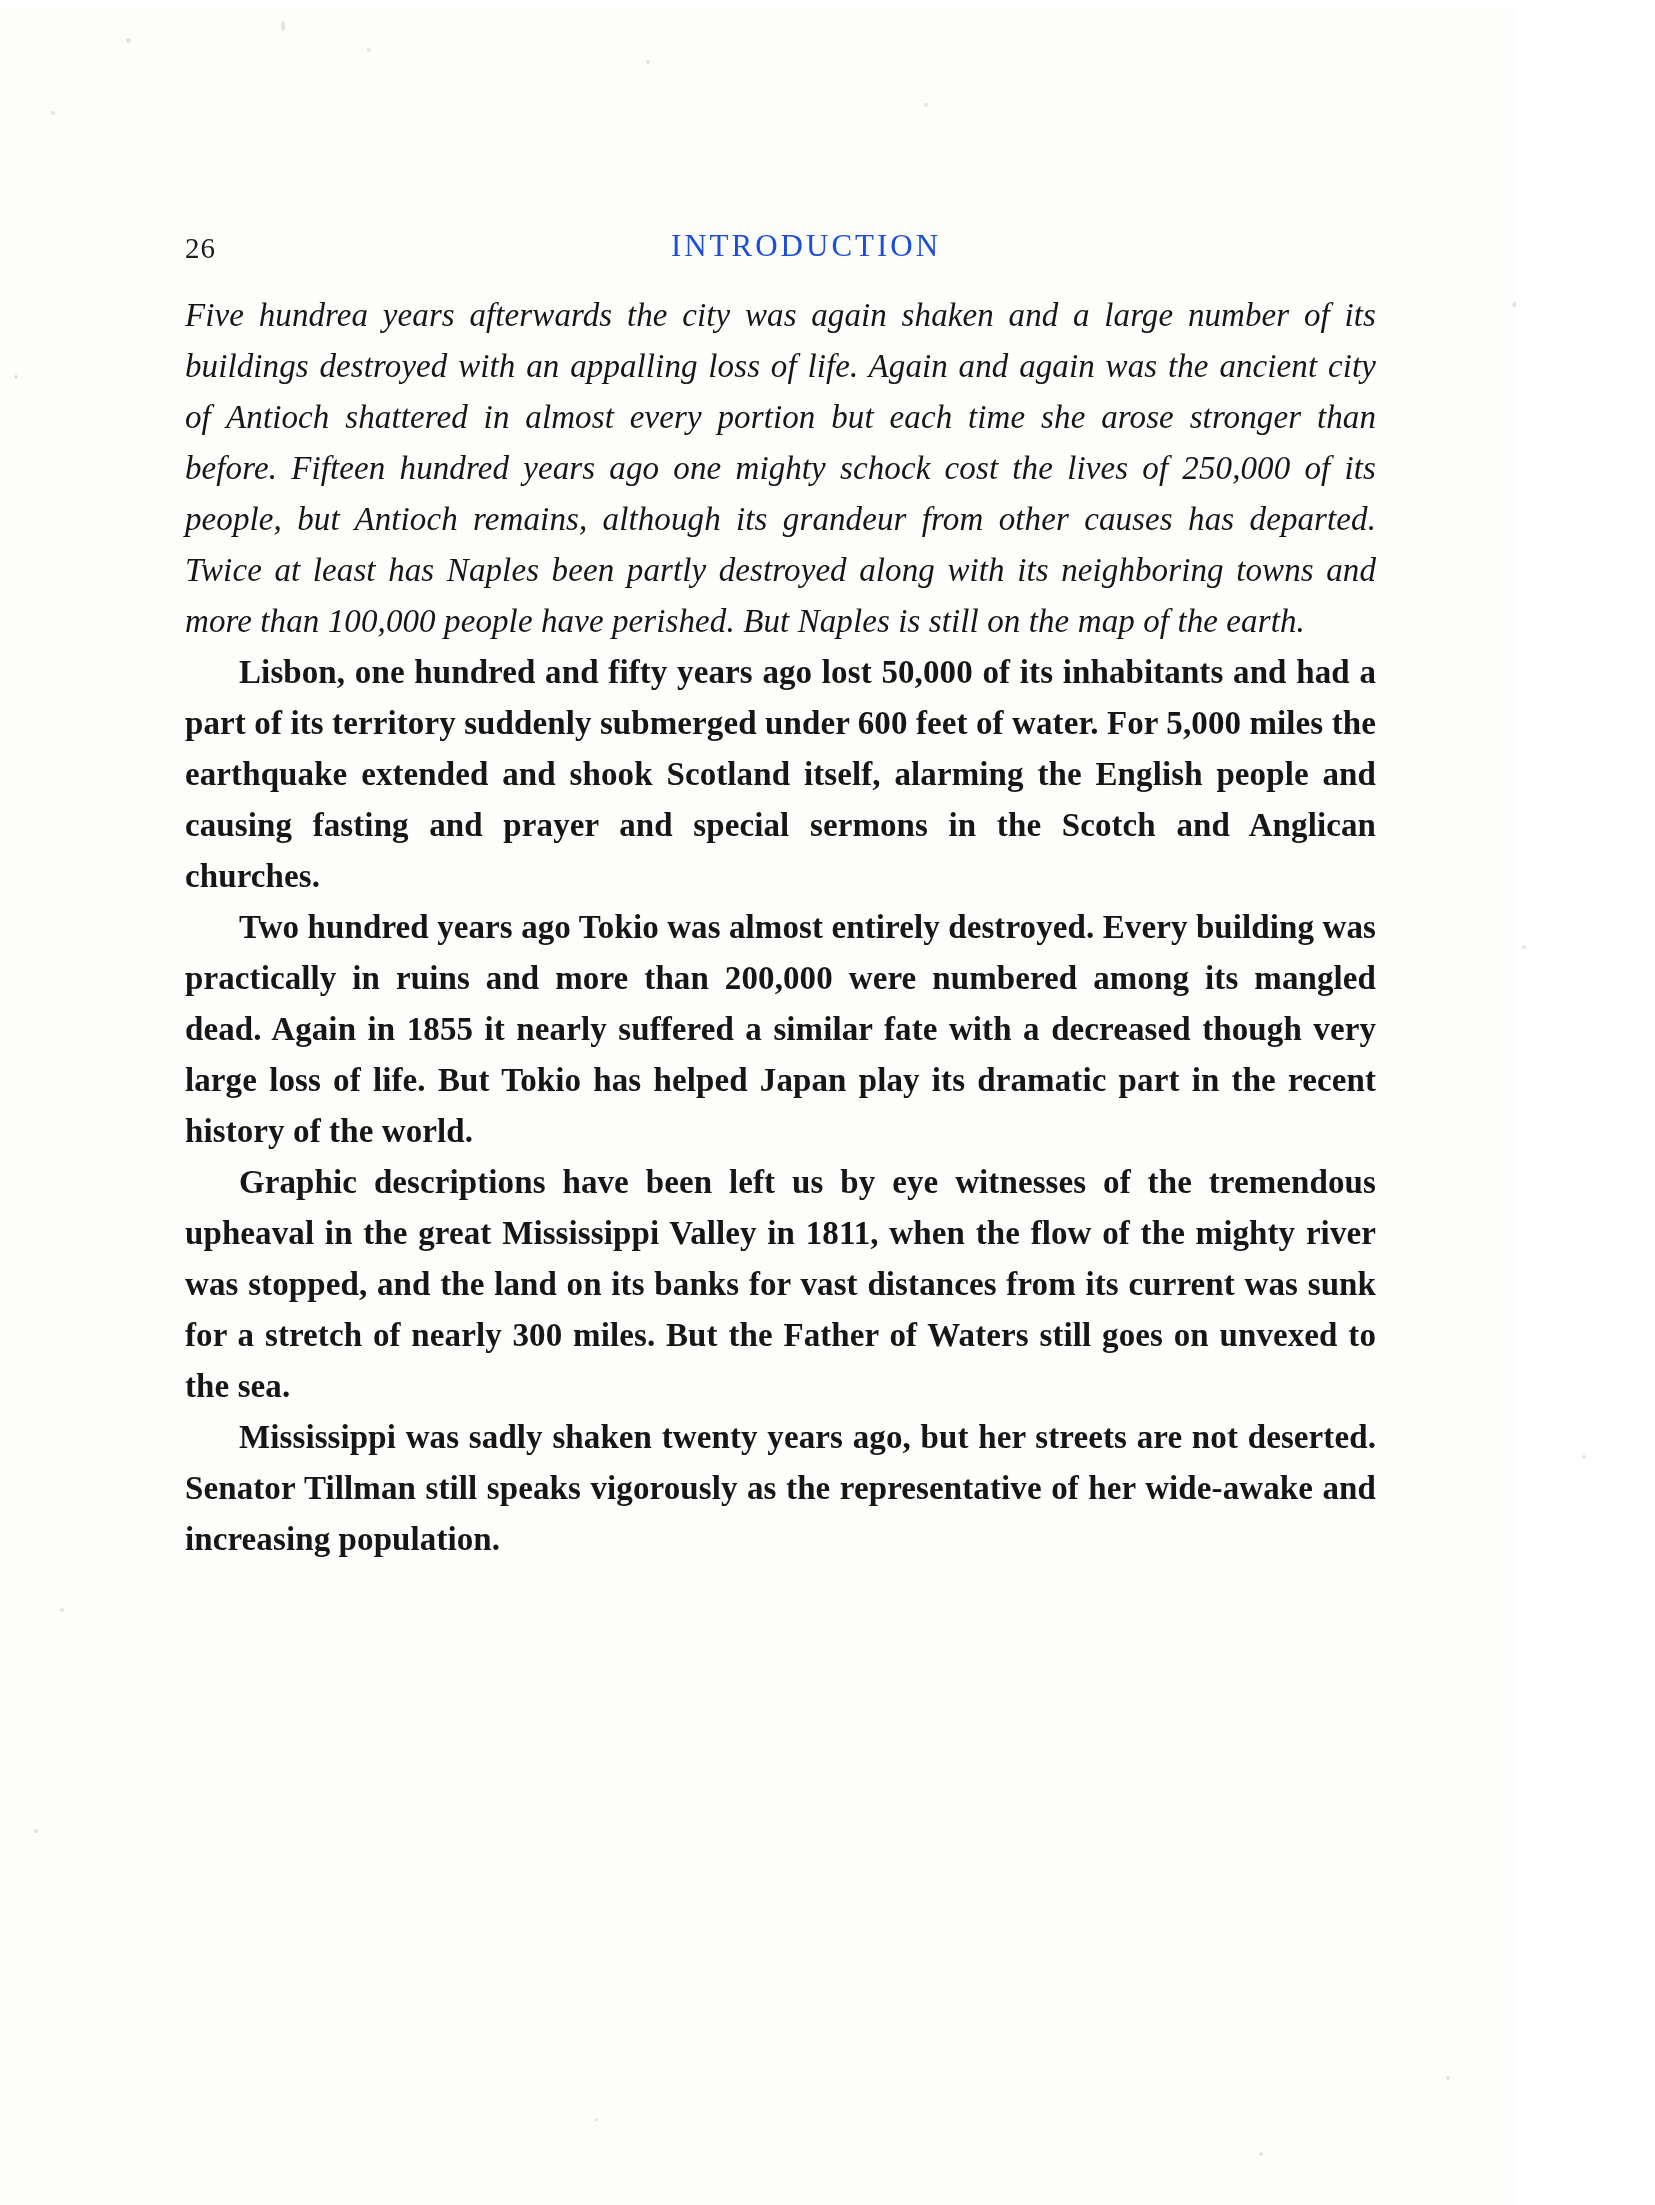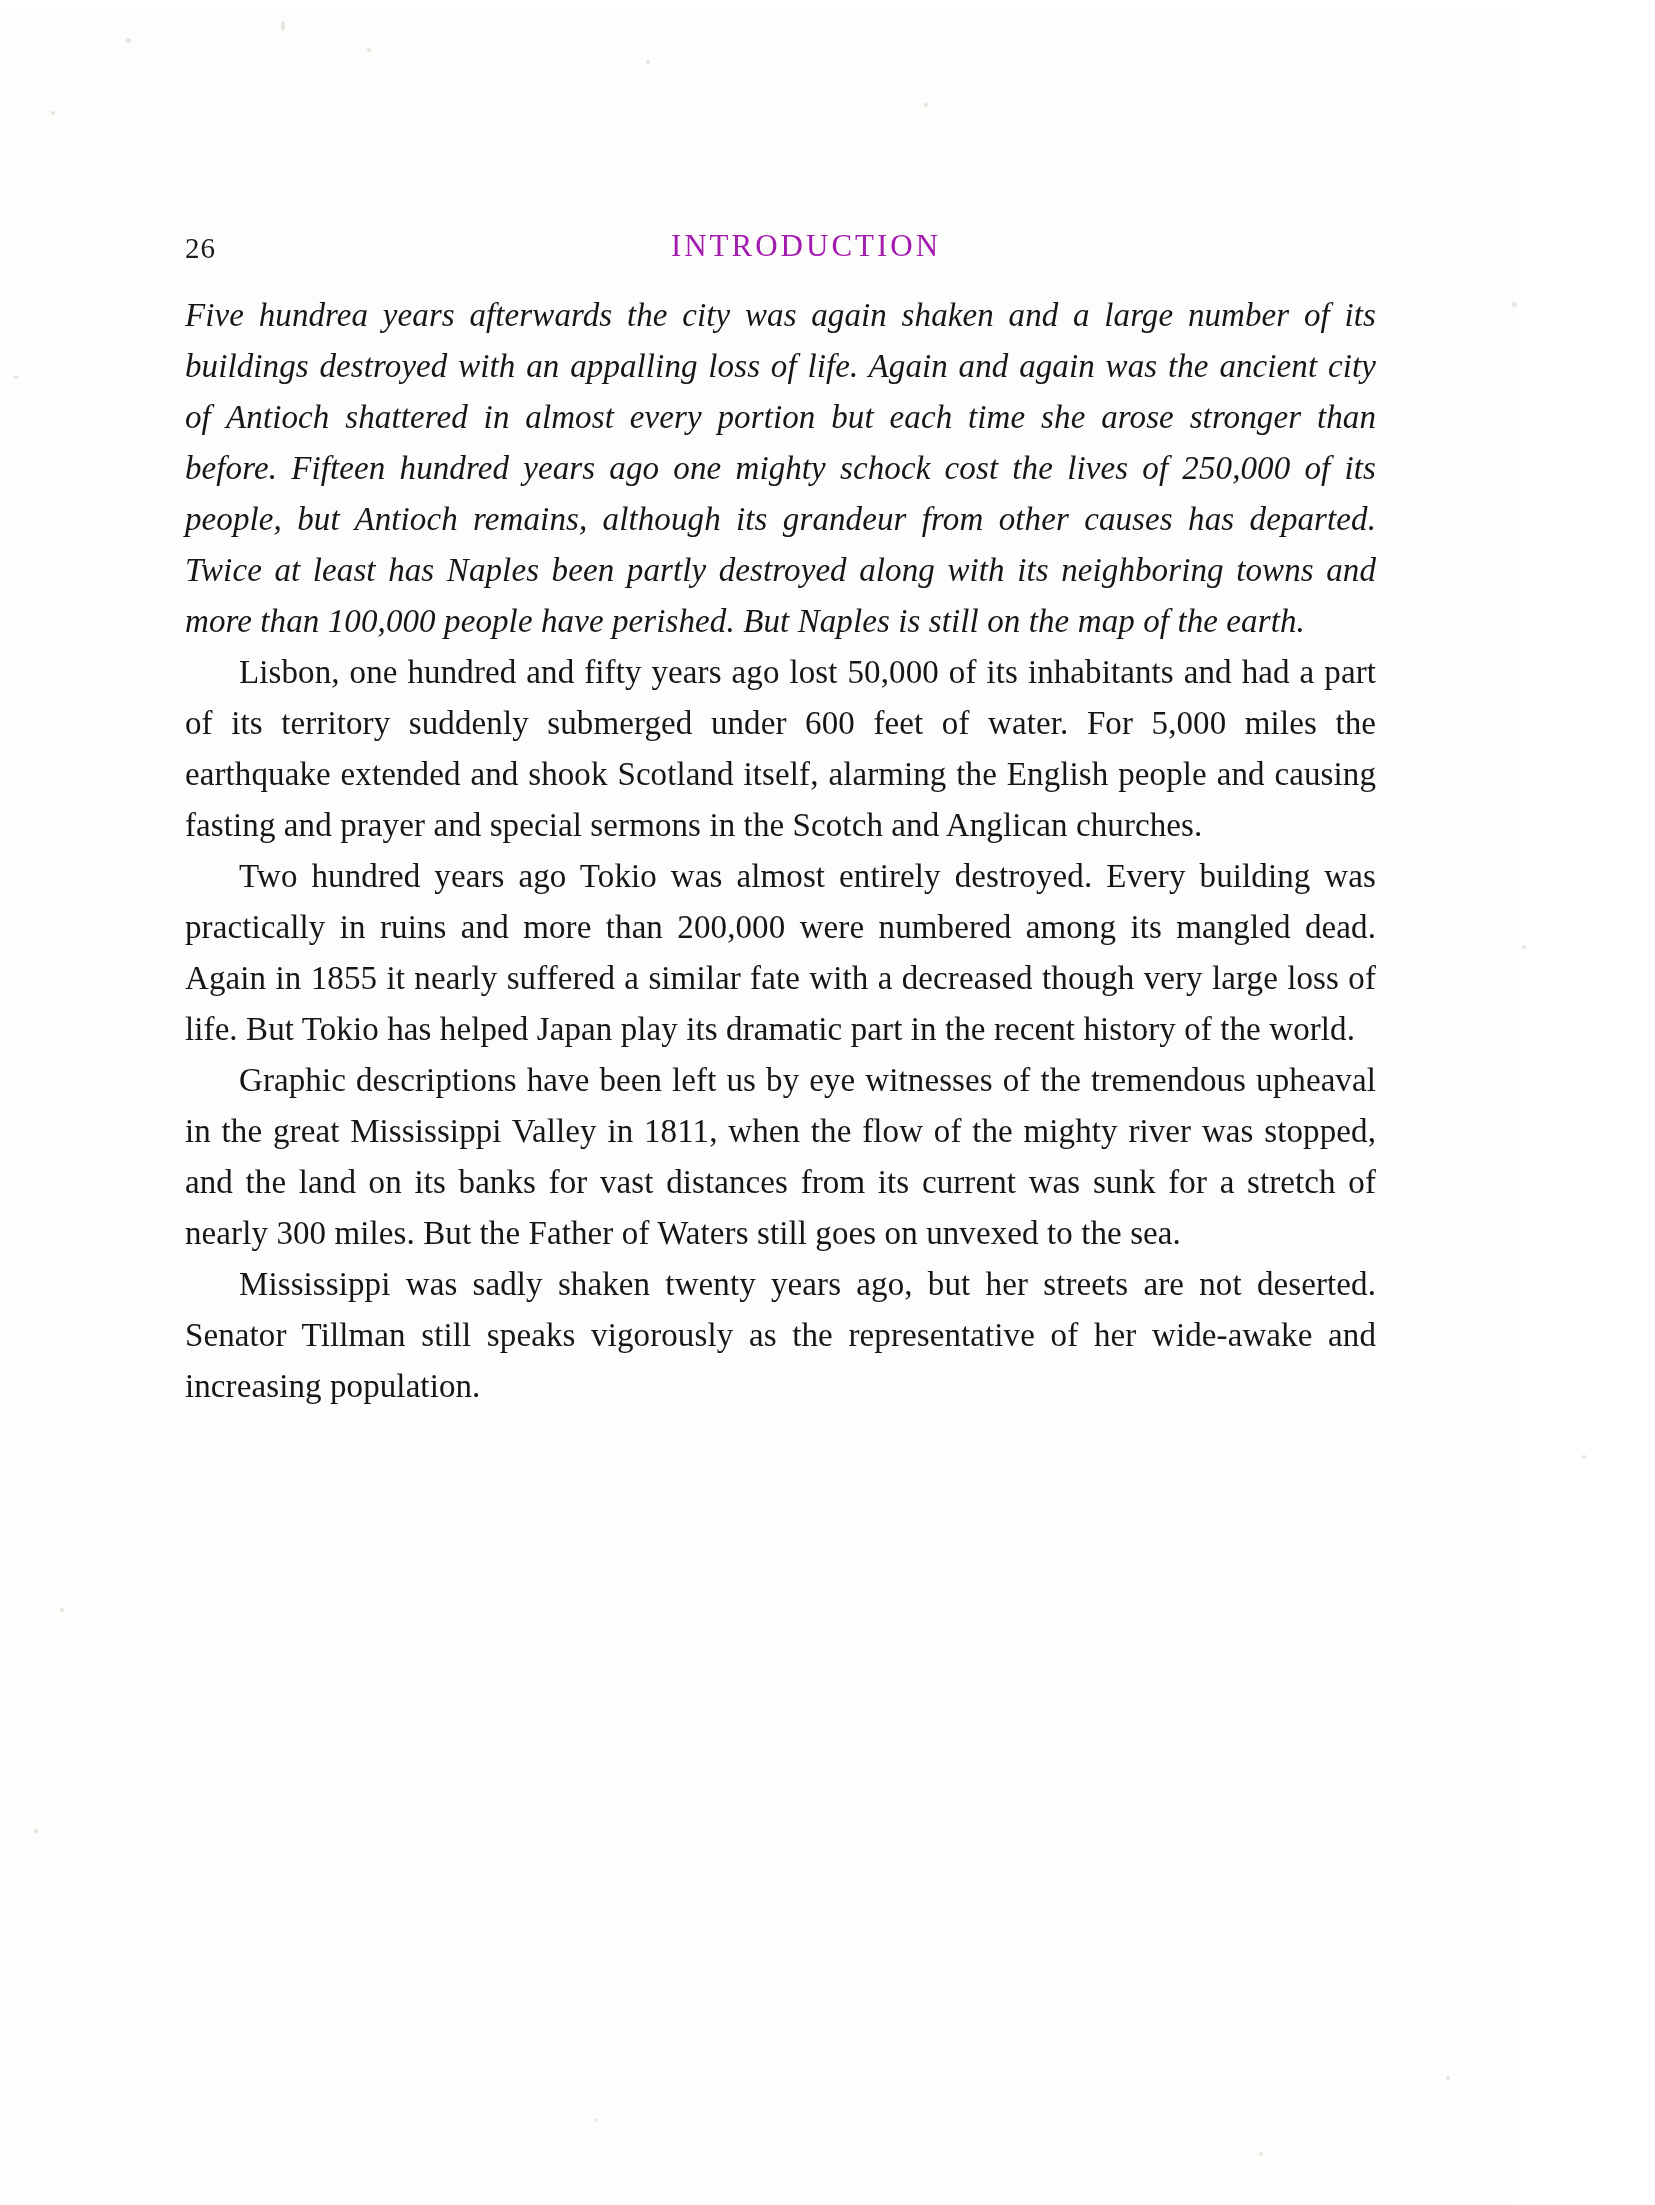--- a/index.html
+++ b/index.html
@@ -48,34 +48,35 @@
     color: #1d1d1d;
   }
   .running-head {
     position: absolute;
     left: 0;
     right: 0;
     top: 15.3px;
     text-align: center;
     font-size: 31px;
     letter-spacing: 3px;
-    color: #a21caf;
+    color: #1d4ed8;
     padding-left: 51px;
   }
   .body-text p {
     margin: 0 0 0 0;
     font-size: 33px;
     line-height: 51px;
     text-align: justify;
     text-justify: inter-word;
     color: #161616;
     letter-spacing: 0.1px;
   }
   .body-text p.indent {
     text-indent: 54px;
+    font-weight: bold;
   }
   .body-text p.first {
     text-indent: 0;
     font-style: italic;
   }
   .body-text p.last {
     font-weight: 600;
   }
 </style>
 </head>

